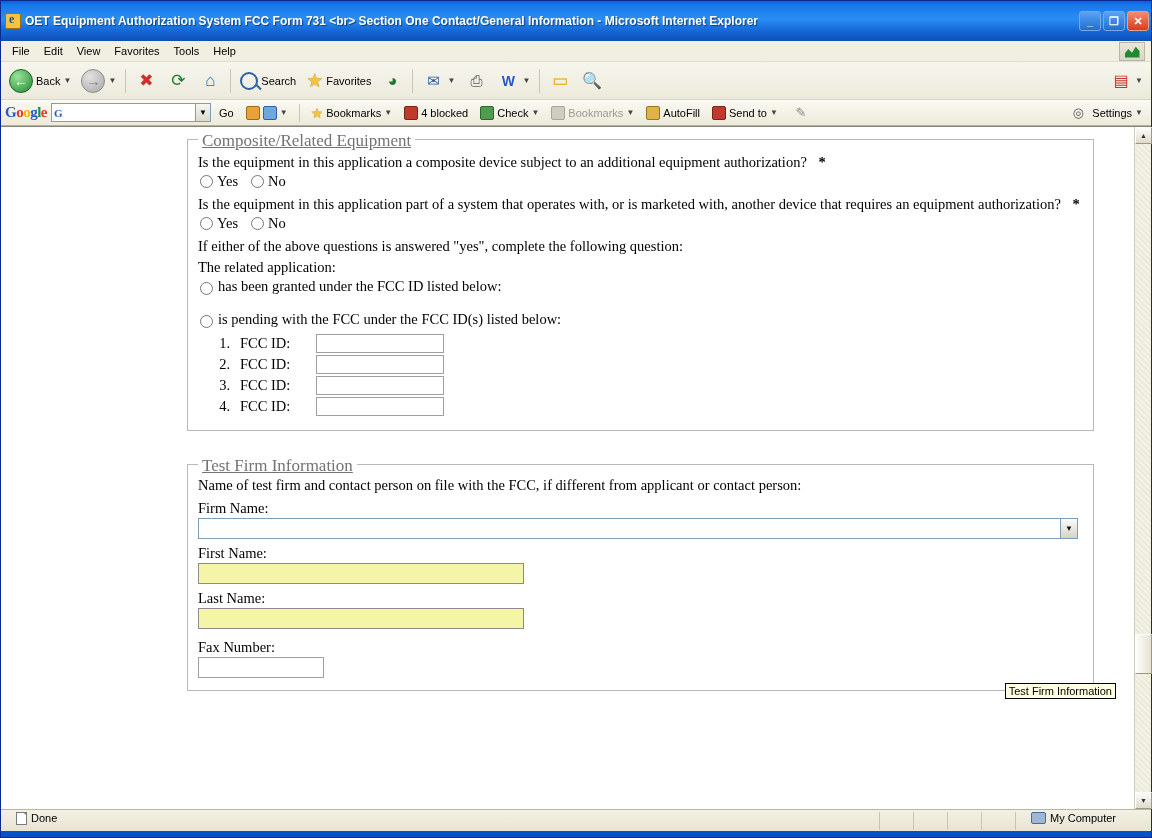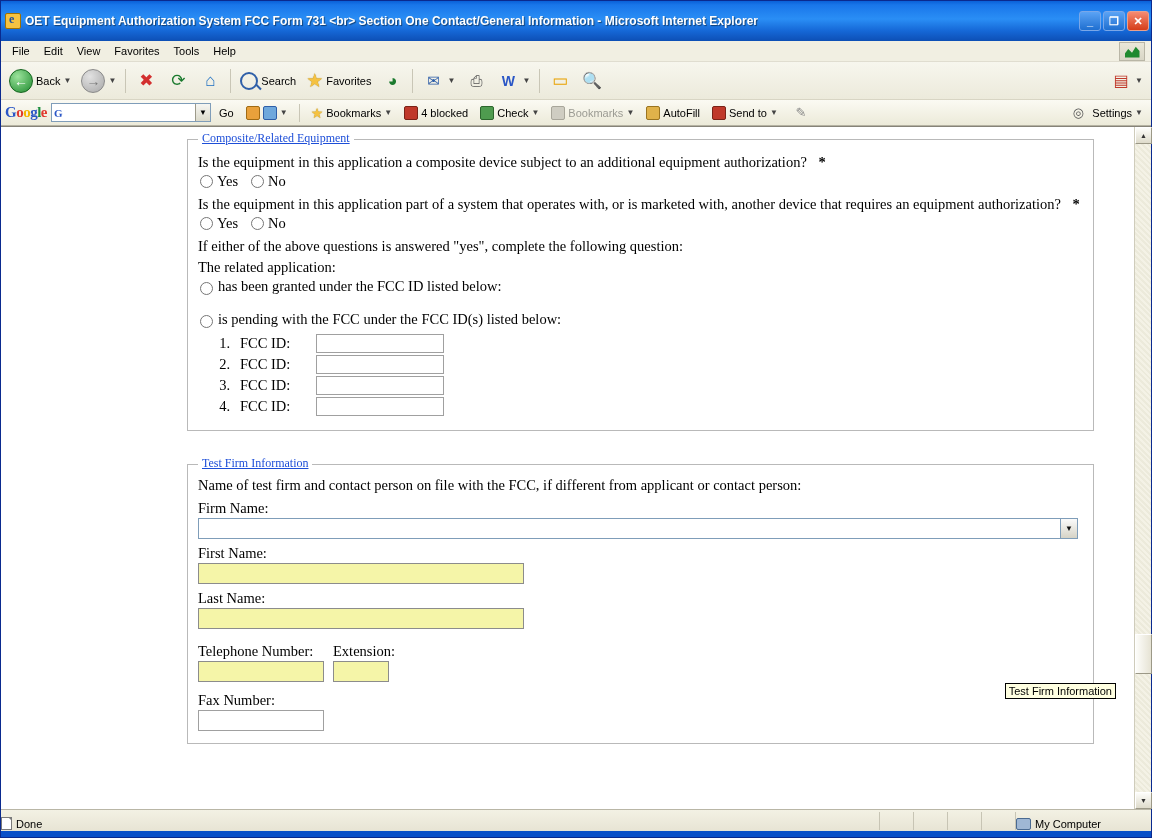--- a/index.html
+++ b/index.html
@@ -152,22 +152,22 @@
   }
   .fieldset {
     border: 1px solid #b9b9b9;
     margin: 0 40px 0 186px;
     padding: 10px 10px 12px 6px;
     position: relative;
   }
   .legend {
     position: absolute; top: -9px; left: 10px;
     background: #fff; padding: 0 4px;
-    color: #1d4ed8; text-decoration: underline;
-    font-size: 12px;
+    color: #737373; text-decoration: underline;
+    font-size: 17px;
   }
   .q { margin: 4px 0 2px 4px; }
   .radiorow { margin: 2px 0 6px 6px; display: flex; align-items: flex-end; gap: 5px; }
   .radiorow .opt { display:flex; align-items:center; gap:4px; margin-right: 8px;}
   input[type=radio] {
     width: 13px; height: 13px; margin: 0;
   }
   .star-req { font-weight: bold; }
   .fccrow { display: flex; align-items: center; margin: 2px 0 2px 12px; gap: 0; }
   .fccrow .num { width: 34px; text-align: right; padding-right: 10px; }
@@ -233,22 +233,22 @@
   }
   
   .statusbar {
     height: 22px; flex: 0 0 auto;
     background: linear-gradient(to bottom,#f3f1e4,#e7e4d4);
     border-top: 1px solid #b9b6a6;
     display: flex; align-items: center;
     font-size: 11px; color: #000;
   }
   .sb-cell {
-    height: 18px; display: flex; align-items: flex-end;
-    padding: 0 0; gap: 4px;
+    height: 18px; display: flex; align-items: flex-start;
+    padding: 0 15px; gap: 4px;
     border-left: 1px solid #c7c4b4;
   }
   .sb-cell.first { border-left: none; }
   .sb-grow { flex: 1 1 auto; }
   .sb-pane { width: 34px; border-left: 1px solid #c7c4b4; height: 18px;}
   .pc-icon {
     width: 15px; height: 12px; background: #9fb7d4;
     border: 1px solid #4a6a91; border-radius: 2px;
   }
   .doc-icon {
@@ -480,30 +480,20 @@
           <span style="padding-left:3px;"></span>
           <span class="drop">▼</span>
         </div>
 
         <div class="label-line">First Name:</div>
         <input class="txt yellow wide" style="margin-left: 4px; height: 21px;" type="text" value="">
 
         <div class="label-line">Last Name:</div>
         <input class="txt yellow wide" style="margin-left: 4px; height: 21px;" type="text" value="">
 
-        <div style="display:flex;align-items:flex-end;gap:9px;margin-top:8px;">
-          <div>
-            <div class="label-line" style="margin-left:4px;">Telephone Number:</div>
-            <input class="txt yellow" style="margin-left: 4px; width: 126px; height: 21px;" type="text" value="">
-          </div>
-          <div>
-            <div class="label-line" style="margin-left:0;">Extension:</div>
-            <input class="txt yellow narrow" style="height: 21px;" type="text" value="">
-          </div>
-        </div>
 
         <div class="label-line" style="margin-top:10px;">Fax Number:</div>
         <input class="txt plain" style="margin-left: 4px; width: 126px; height: 21px;" type="text" value="">
       </div>
 
       <div class="tooltip">Test Firm Information</div>
     </div>
 
     <div class="vscroll">
       <div class="sb-btn">▲</div>

